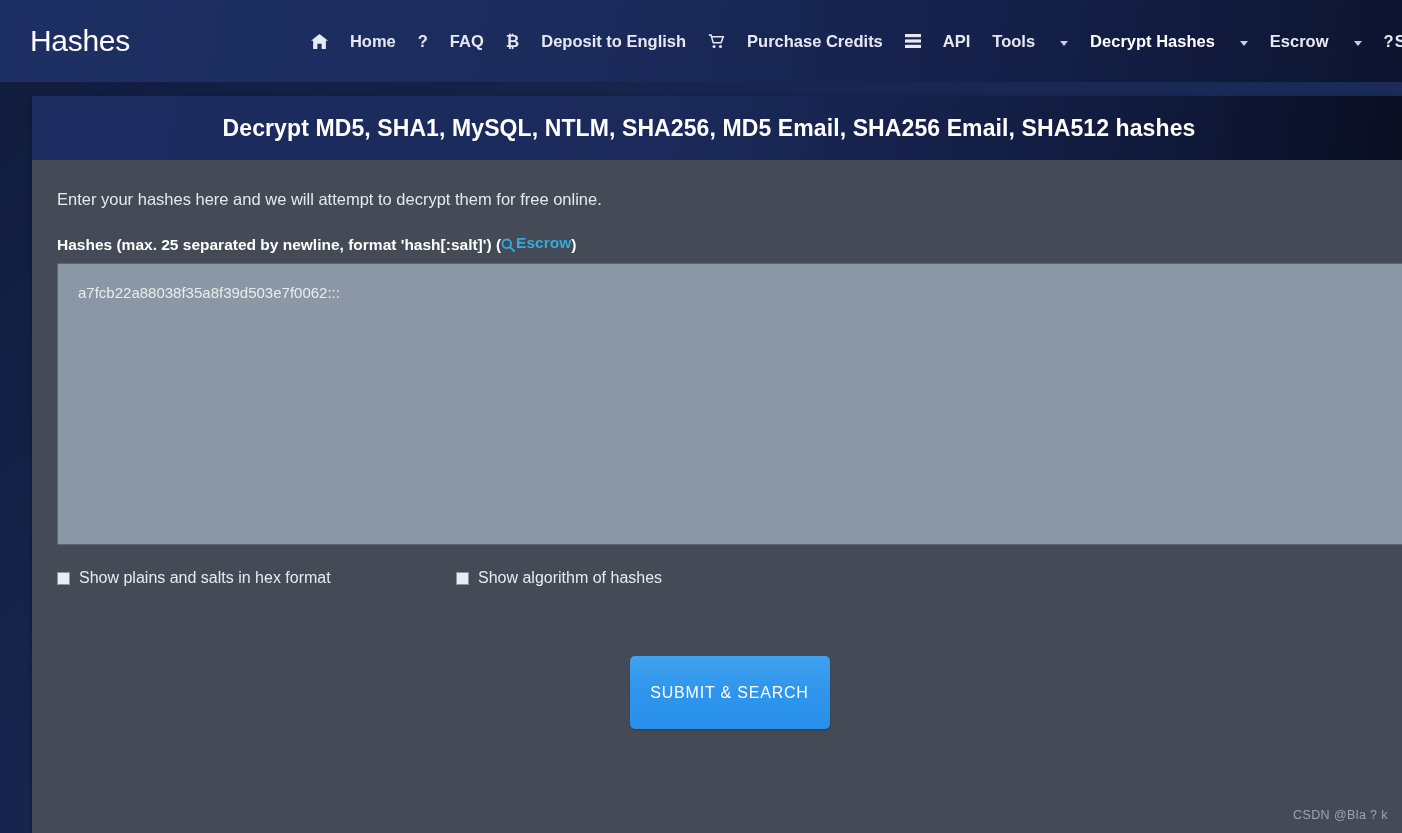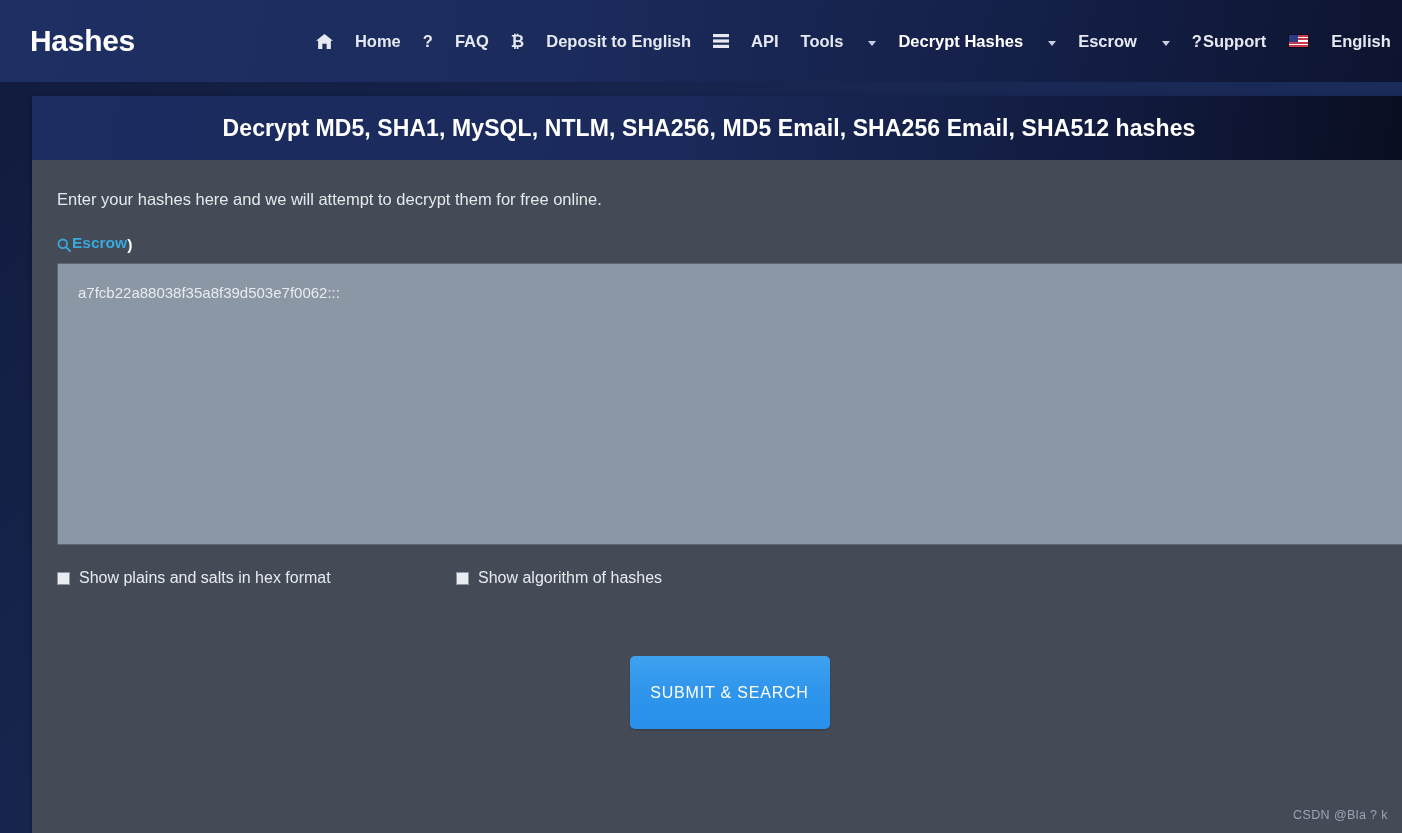--- a/index.html
+++ b/index.html
@@ -20,21 +20,21 @@
   .navbar {
     position: relative;
     height: 82px;
     background: linear-gradient(100deg, #1e2f63 0%, #1b2b5c 40%, #141f47 75%, #0d142f 100%);
     display: flex;
     align-items: center;
     padding: 0 22px 0 30px;
   }
   .brand {
     font-size: 30px;
-    font-weight: bold;
+    font-weight: normal;
     color: #ffffff;
     letter-spacing: -0.3px;
     white-space: nowrap;
   }
   .nav-links {
     display: flex;
     align-items: center;
     margin-left: 170px;
     gap: 0px;
   }
@@ -234,20 +234,30 @@
     <a class="nav-item">
       <span class="ico glyph">?</span>
       <span>FAQ</span>
     </a>
 
     <a class="nav-item">
       <span class="ico glyph">₿</span>
       <span>Deposit to English</span>
     </a>
 
+    <a class="nav-item">
+      <span class="ico">
+        <svg width="17" height="15" viewBox="0 0 18 16">
+          <path fill="none" stroke="#e6e9f2" stroke-width="1.6" d="M0.8 1h2.4l2.3 8.2h8.4l2.3-6.2H4.4"></path>
+          <circle cx="6.4" cy="13.4" r="1.6" fill="#e6e9f2"></circle>
+          <circle cx="13.2" cy="13.4" r="1.6" fill="#e6e9f2"></circle>
+        </svg>
+      </span>
+      <span>Purchase Credits</span>
+    </a>
 
     <a class="nav-item">
       <span class="ico">
         <svg width="16" height="14" viewBox="0 0 16 14">
           <rect x="0" y="0" width="16" height="3.2" fill="#e6e9f2"></rect>
           <rect x="0" y="5.4" width="16" height="3.2" fill="#e6e9f2"></rect>
           <rect x="0" y="10.8" width="16" height="3.2" fill="#e6e9f2"></rect>
         </svg>
       </span>
       <span>API</span>
@@ -286,20 +296,21 @@
 
   <div class="card-header">
     <div class="card-title">Decrypt MD5, SHA1, MySQL, NTLM, SHA256, MD5 Email, SHA256 Email, SHA512 hashes</div>
   </div>
 
   <div class="card-body">
 
     <div class="intro">Enter your hashes here and we will attempt to decrypt them for free online.</div>
 
     <div class="field-label">
+      <span>Hashes (max. 25 separated by newline, format 'hash[:salt]') (</span>
       <a class="escrow-link">
         <span class="ico">
           <svg width="14" height="14" viewBox="0 0 14 14">
             <circle cx="5.8" cy="5.8" r="4.3" fill="none" stroke="#39a8dc" stroke-width="1.8"></circle>
             <line x1="9.1" y1="9.1" x2="13" y2="13" stroke="#39a8dc" stroke-width="1.9" stroke-linecap="round"></line>
           </svg>
         </span>
         <span>Escrow</span>
       </a>
       <span>)</span>

